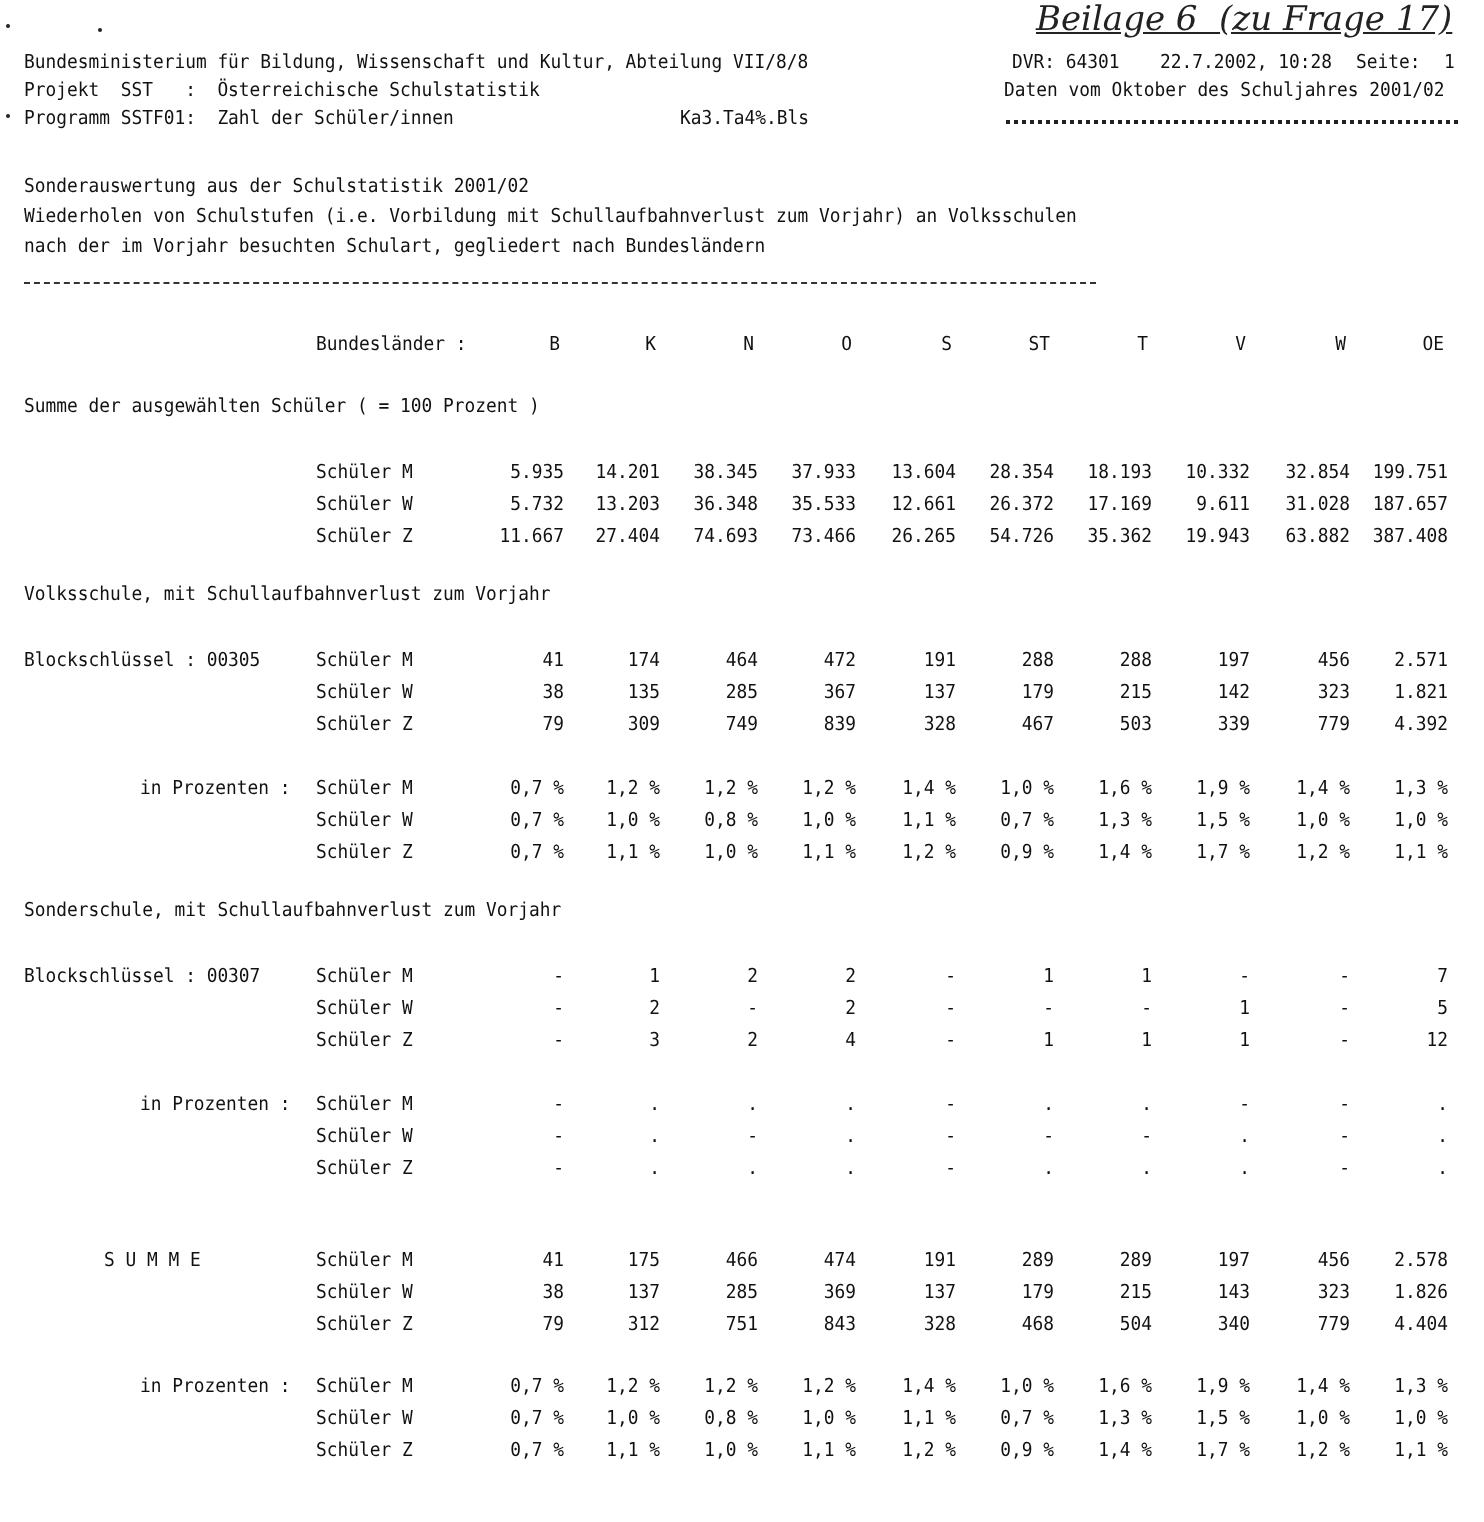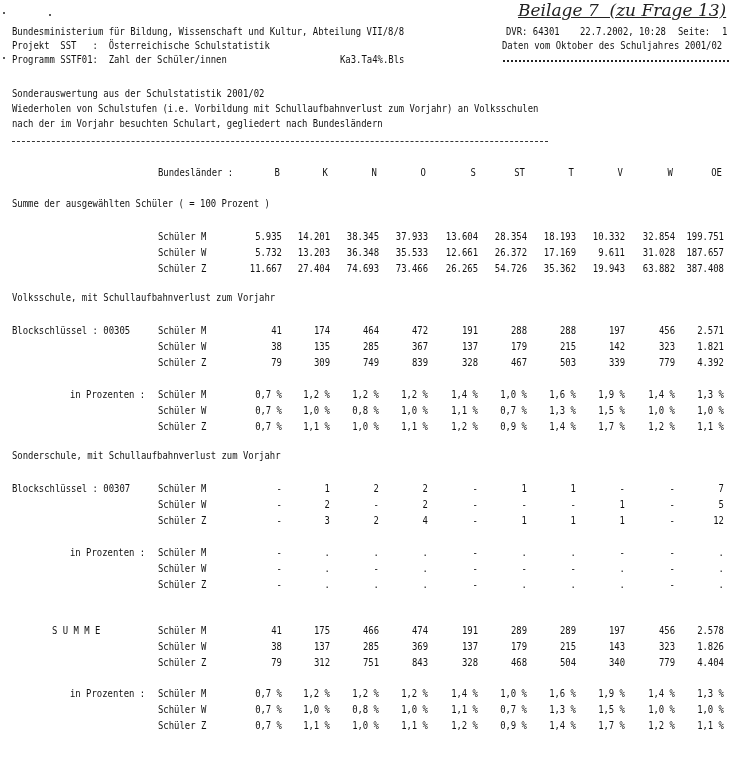--- a/index.html
+++ b/index.html
@@ -16,21 +16,21 @@
   .dot { position: absolute; width: 2px; height: 2px; background: #222; border-radius: 1px; }
 </style>
 </head>
 <body>
 
 <div class="t" style="left:12px;top:26px;">Bundesministerium für Bildung, Wissenschaft und Kultur, Abteilung VII/8/8</div>
 <div class="t" style="left:12px;top:40px;">Projekt  SST   :  Österreichische Schulstatistik</div>
 <div class="t" style="left:12px;top:54px;">Programm SSTF01:  Zahl der Schüler/innen</div>
 <div class="t" style="left:340px;top:54px;">Ka3.Ta4%.Bls</div>
 
-<div class="hand" style="left:518px;top:0px;text-decoration:underline;">Beilage 7  (zu Frage 13)</div>
+<div class="hand" style="left:518px;top:0px;text-decoration:underline;">Beilage 6  (zu Frage 17)</div>
 <div class="t" style="left:506px;top:26px;">DVR: 64301</div>
 <div class="t" style="left:580px;top:26px;">22.7.2002, 10:28</div>
 <div class="t" style="left:678px;top:26px;">Seite:</div>
 <div class="t" style="left:722px;top:26px;">1</div>
 <div class="t" style="left:502px;top:40px;">Daten vom Oktober des Schuljahres 2001/02</div>
 <div class="dash2" style="left:503px;top:60px;width:226px;"></div>
 
 <div class="dot" style="left:3px;top:12px;"></div>
 <div class="dot" style="left:49px;top:14px;"></div>
 <div class="dot" style="left:3px;top:57px;"></div>

